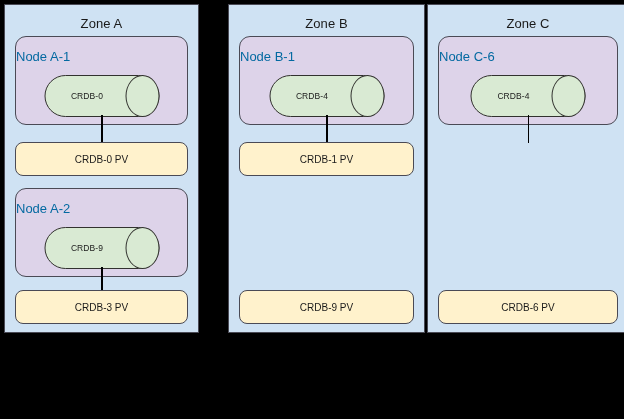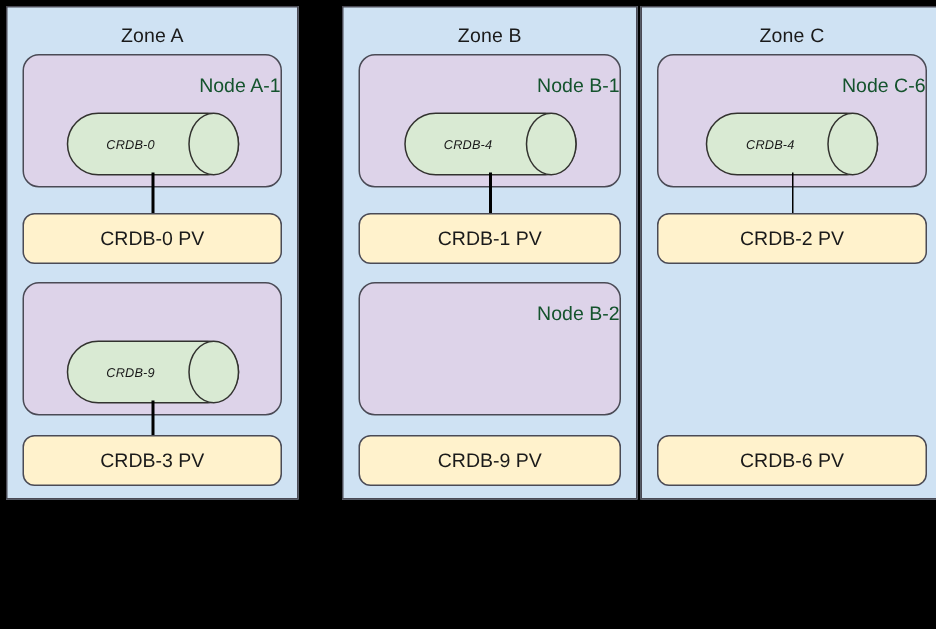--- a/index.html
+++ b/index.html
@@ -48,34 +48,33 @@
     box-sizing: border-box;
   }
   .node-top    { top: 31px;  height: 89px; }
   .node-bottom { top: 183px; height: 89px; }
 
   .node-title {
     position: absolute;
     top: 12px;
     left: 0;
     width: 100%;
-    text-align: right;
+    text-align: left;
     font-size: 13px;
-    color: #14532d;
+    color: #0369a1;
   }
 
   
   .cylinder {
     position: absolute;
     left: 50%;
     transform: translateX(-50%);
     top: 38px;
     width: 115px;
     height: 42px;
-    font-style: italic;
   }
   .cyl-body {
     position: absolute;
     left: 0;
     top: 0;
     width: 100%;
     height: 100%;
     background: #d9ead3;
     border: 1px solid #32322f;
     border-radius: 21px / 21px;
@@ -126,21 +125,21 @@
   }
   .pv-top    { top: 137px; }
   .pv-bottom { top: 285px; }
   .pv-label {
     position: absolute;
     top: 50%;
     left: 0;
     width: 100%;
     transform: translateY(-50%);
     text-align: center;
-    font-size: 13px;
+    font-size: 10px;
     color: #1a1a1a;
   }
 </style>
 </head>
 <body>
 
 <div id="canvas">
 
   <div class="zone" id="zone-a">
     <div class="zone-title">Zone A</div>
@@ -152,20 +151,21 @@
         <div class="cyl-cap"></div>
         <div class="cyl-label">CRDB-0</div>
       </div>
     </div>
     <div class="connector conn-top"></div>
     <div class="pv pv-top">
       <div class="pv-label">CRDB-0 PV</div>
     </div>
 
     <div class="node node-bottom">
+      <div class="node-title">Node A-2</div>
       <div class="cylinder">
         <div class="cyl-body"></div>
         <div class="cyl-cap"></div>
         <div class="cyl-label">CRDB-9</div>
       </div>
     </div>
     <div class="connector conn-bottom"></div>
     <div class="pv pv-bottom">
       <div class="pv-label">CRDB-3 PV</div>
     </div>
@@ -180,42 +180,36 @@
         <div class="cyl-body"></div>
         <div class="cyl-cap"></div>
         <div class="cyl-label">CRDB-4</div>
       </div>
     </div>
     <div class="connector conn-top"></div>
     <div class="pv pv-top">
       <div class="pv-label">CRDB-1 PV</div>
     </div>
 
-    <div class="node node-bottom">
-      <div class="node-title">Node B-2</div>
-    </div>
     <div class="pv pv-bottom">
       <div class="pv-label">CRDB-9 PV</div>
     </div>
   </div>
 
   <div class="zone" id="zone-c">
     <div class="zone-title">Zone C</div>
 
     <div class="node node-top">
       <div class="node-title">Node C-6</div>
       <div class="cylinder">
         <div class="cyl-body"></div>
         <div class="cyl-cap"></div>
         <div class="cyl-label">CRDB-4</div>
       </div>
     </div>
     <div class="connector conn-top"></div>
-    <div class="pv pv-top">
-      <div class="pv-label">CRDB-2 PV</div>
-    </div>
 
     <div class="pv pv-bottom">
       <div class="pv-label">CRDB-6 PV</div>
     </div>
   </div>
 
 </div>
 
 </body></html>

